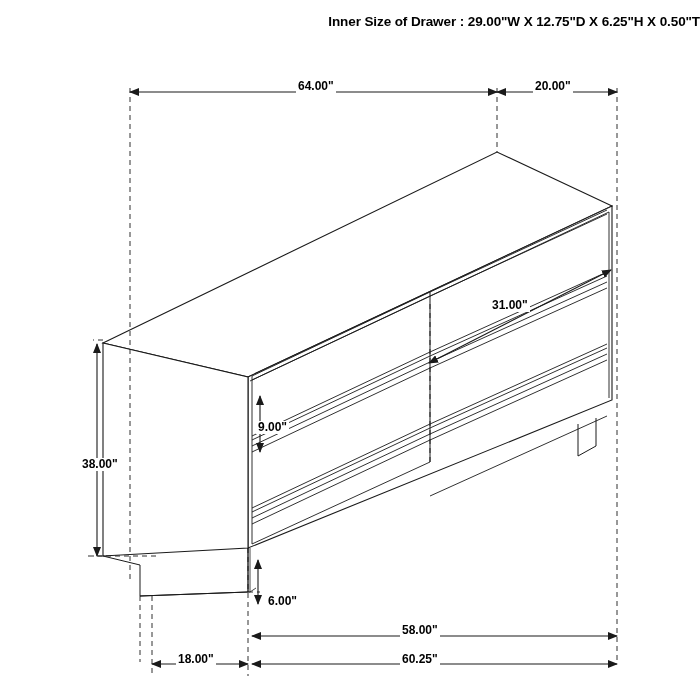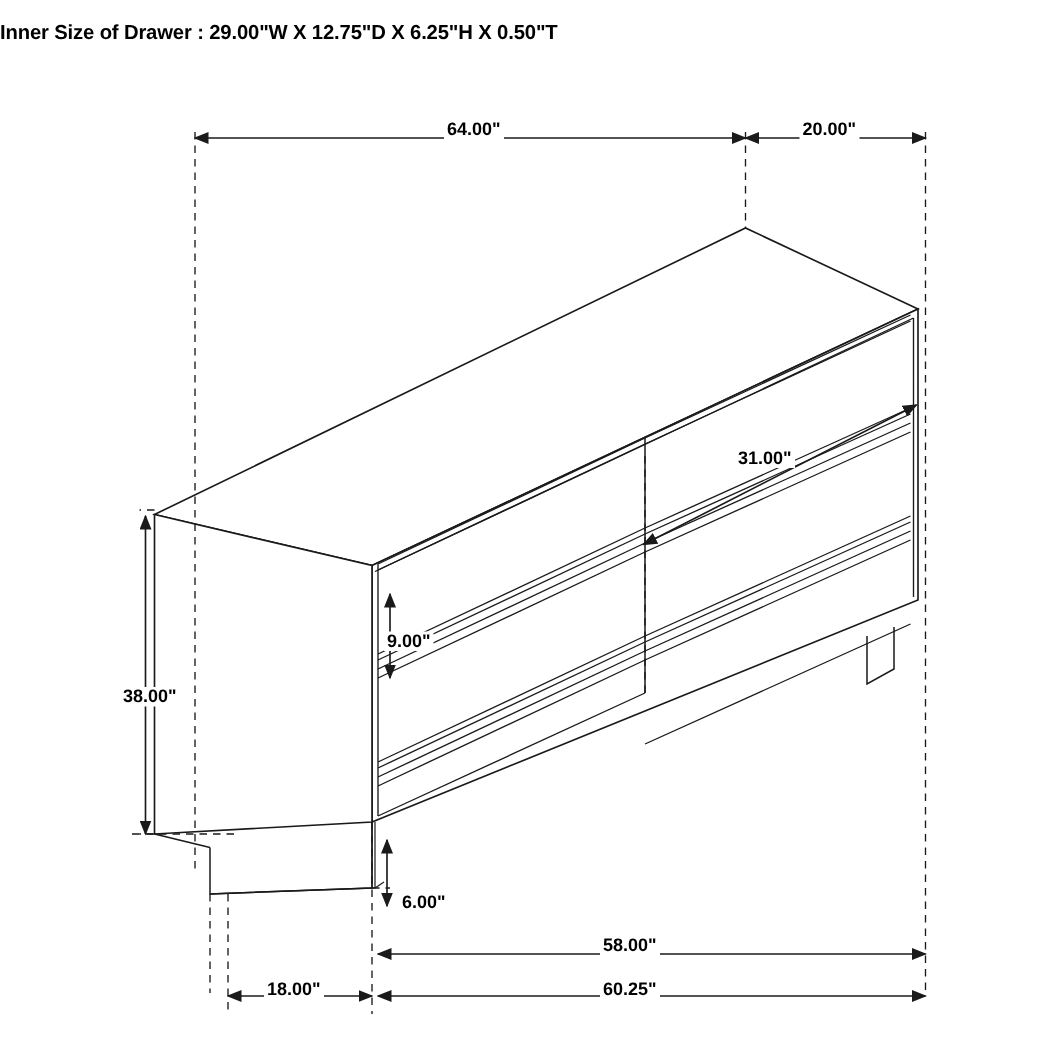--- a/index.html
+++ b/index.html
@@ -18,21 +18,21 @@
   #stage {
     position: relative;
     width: 700px;
     height: 700px;
   }
   #title {
     position: absolute;
     top: 14px;
     left: 0;
     width: 700px;
-    text-align: left;
+    text-align: right;
     font-size: 13.5px;
     font-weight: bold;
     letter-spacing: -0.1px;
   }
   svg.diagram {
     position: absolute;
     top: 0;
     left: 0;
     width: 700px;
     height: 700px;

